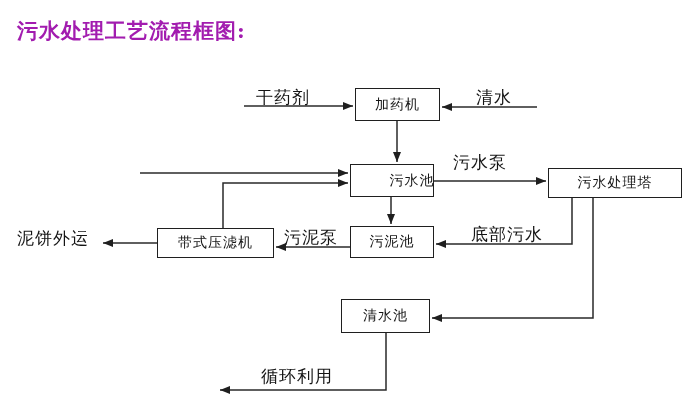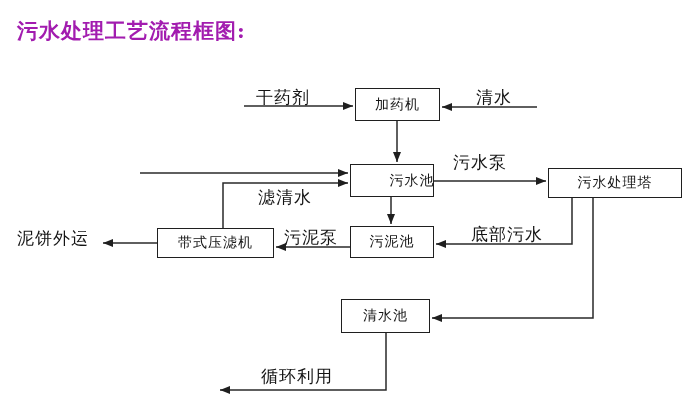--- a/index.html
+++ b/index.html
@@ -104,20 +104,19 @@
 
   <div class="node n-dosing">加药机</div>
   <div class="node n-sewage-pool">污水池</div>
   <div class="node n-tower">污水处理塔</div>
   <div class="node n-sludge-pool">污泥池</div>
   <div class="node n-belt-press">带式压滤机</div>
   <div class="node n-clear-pool">清水池</div>
 
   <span class="edge-label l-dry-chemical">干药剂</span>
   <span class="edge-label l-clear-water">清水</span>
-  <span class="edge-label l-filtered">滤清水</span>
   <span class="edge-label l-sewage-pump">污水泵</span>
   <span class="edge-label l-sludge-pump">污泥泵</span>
   <span class="edge-label l-bottom-sewage">底部污水</span>
   <span class="edge-label l-mud-cake">泥饼外运</span>
   <span class="edge-label l-recycle">循环利用</span>
 
 </div>
 
 </body></html>

